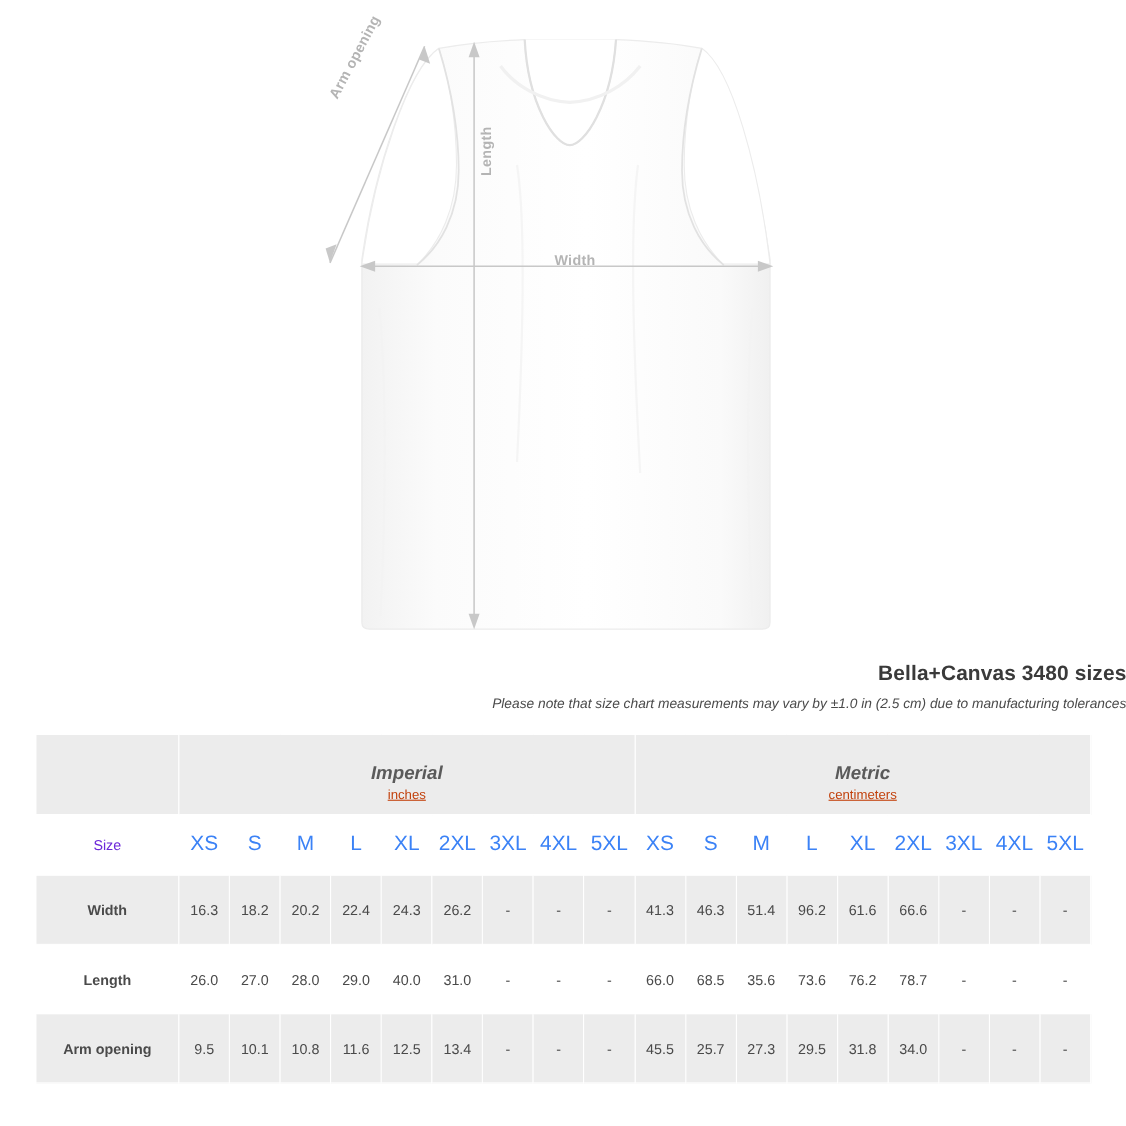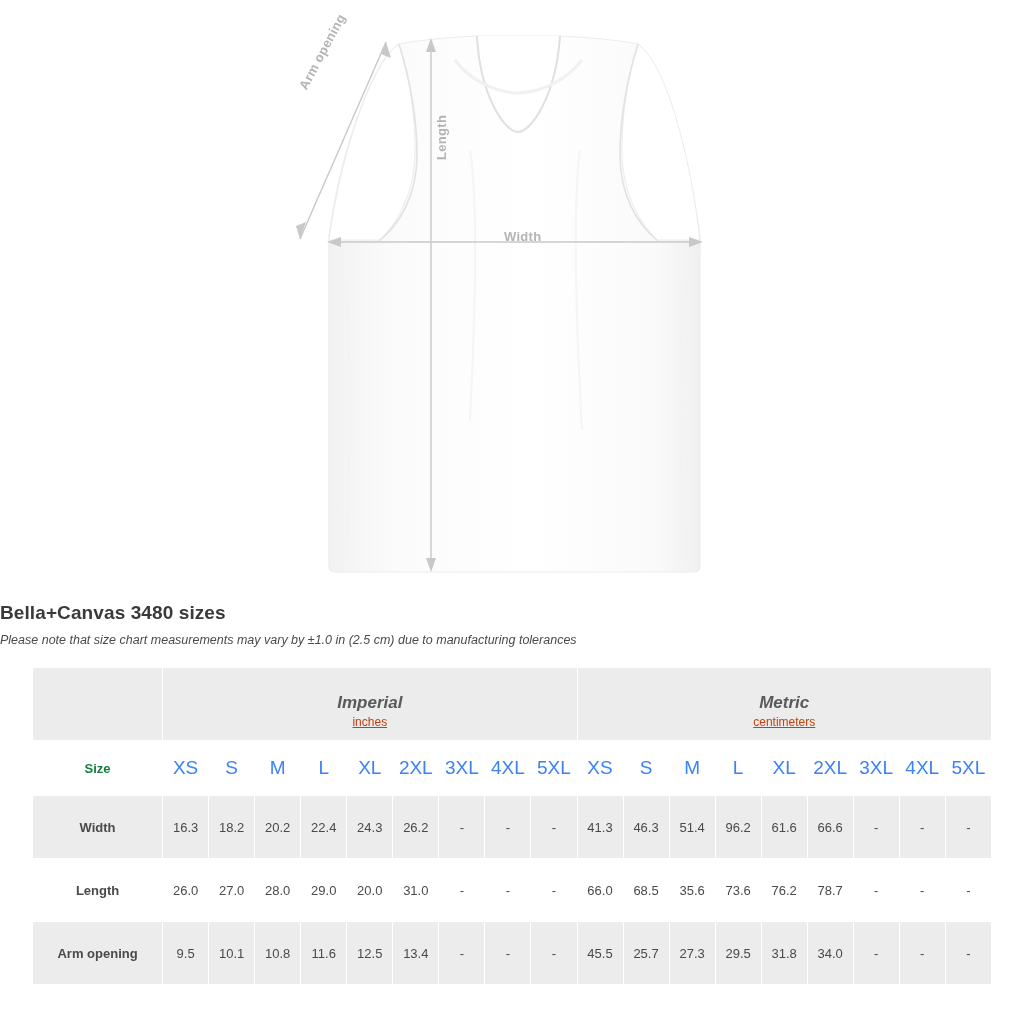--- a/index.html
+++ b/index.html
@@ -55,21 +55,21 @@
     transform: rotate(-90deg);
     transform-origin: left top;
   }
   .label-width {
     left: 504px;
     top: 229px;
   }
 
   
   .title-block {
-    text-align: left;
+    text-align: right;
     margin-top: 12px;
   }
   .chart-title {
     font-size: 19px;
     font-weight: bold;
     color: #3a3a3a;
     margin: 0;
     letter-spacing: 0.1px;
   }
   .chart-note {
@@ -123,22 +123,22 @@
     background: #ececec;
   }
 
   
   .head-row td {
     background: #ffffff;
     height: 52px;
   }
   .head-row td.row-label {
     background: #ffffff;
-    font-weight: bold;
-    color: #15803d;
+    font-weight: normal;
+    color: #6d28d9;
     font-size: 13px;
   }
   .head-row td.size-cell {
     color: #3b82f6;
     font-size: 19px;
   }
 
   
   .data-row td {
     height: 60px;
@@ -320,21 +320,21 @@
           <td>-</td>
           <td>-</td>
         </tr>
 
         <tr class="data-row plain">
           <td class="row-label">Length</td>
           <td>26.0</td>
           <td>27.0</td>
           <td>28.0</td>
           <td>29.0</td>
-          <td>20.0</td>
+          <td>40.0</td>
           <td>31.0</td>
           <td>-</td>
           <td>-</td>
           <td>-</td>
           <td>66.0</td>
           <td>68.5</td>
           <td>35.6</td>
           <td>73.6</td>
           <td>76.2</td>
           <td>78.7</td>

